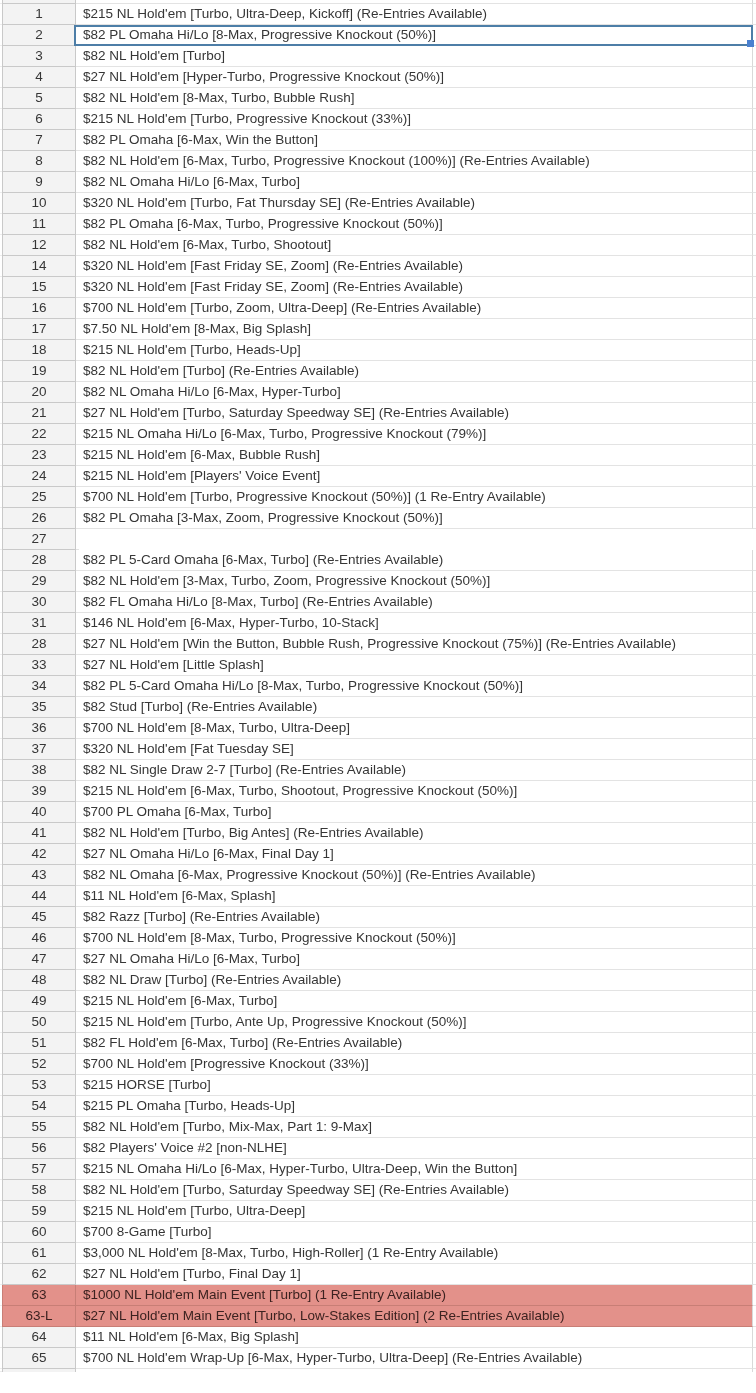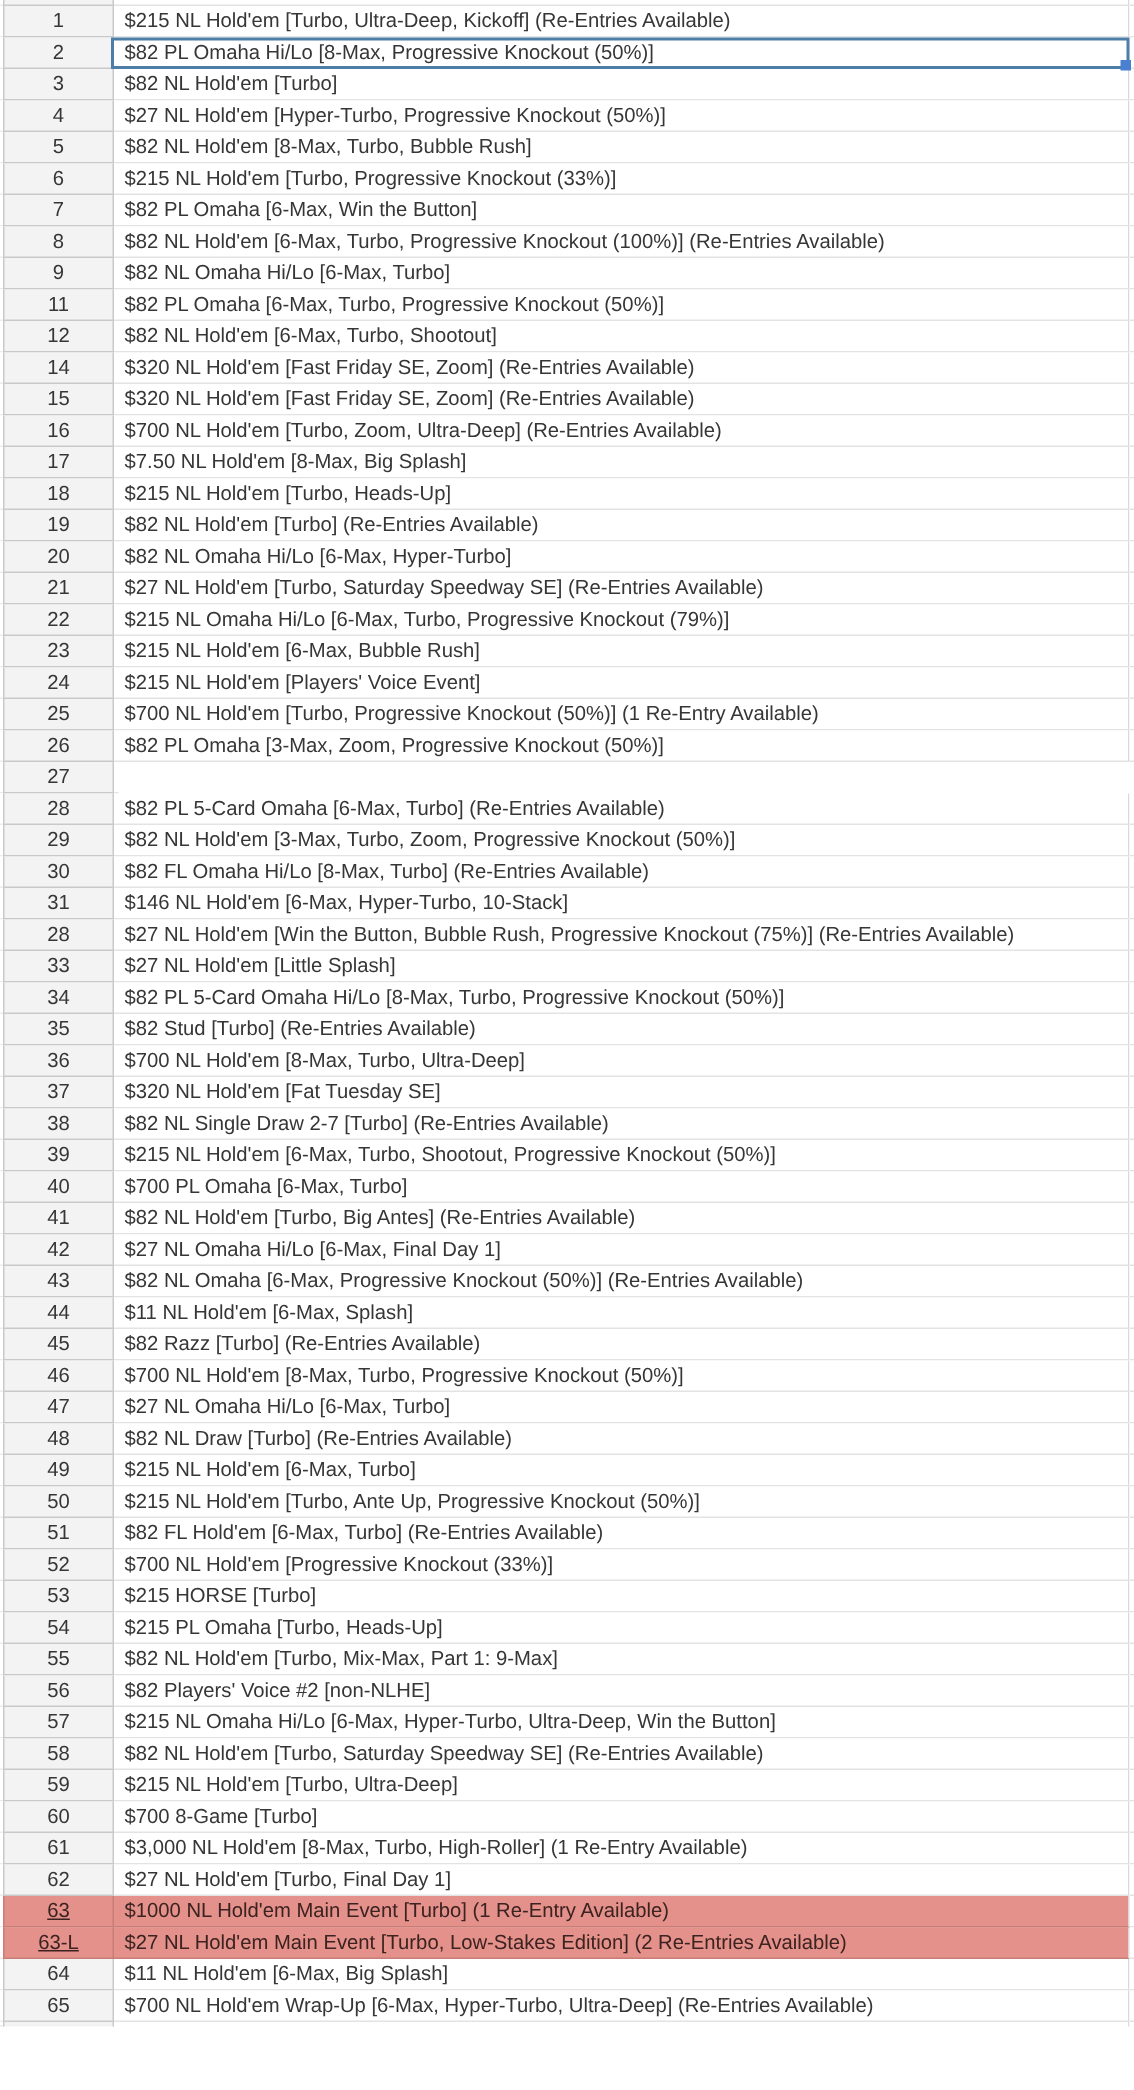--- a/index.html
+++ b/index.html
@@ -41,21 +41,20 @@
     width:3px;background:#ffffff;box-sizing:border-box;
     border-bottom:1px solid #e3e3e3;
   }
   
   .row.hl .num{
     background:var(--hl-bg);
     border-left-color:var(--hl-border);
     border-right-color:var(--hl-border);
     border-bottom-color:var(--hl-border);
     color:var(--hl-text);
-    text-decoration:underline;
   }
   .row.hl .cell{
     background:var(--hl-bg);
     border-bottom-color:var(--hl-border);
     color:var(--hl-text);
   }
   
   .partial-top{height:4px;}
   .partial-top .num,.partial-top .cell,.partial-top .right-sliver{line-height:0;}
   .partial-bottom{height:3px;}
@@ -138,20 +137,26 @@
         <div class="right-sliver"></div>
       </div>
       <div class="row">
         <div class="left-sliver"></div>
         <div class="num">9</div>
         <div class="cell">$82 NL Omaha Hi/Lo [6-Max, Turbo]</div>
         <div class="right-sliver"></div>
       </div>
       <div class="row">
         <div class="left-sliver"></div>
+        <div class="num">10</div>
+        <div class="cell">$320 NL Hold'em [Turbo, Fat Thursday SE] (Re-Entries Available)</div>
+        <div class="right-sliver"></div>
+      </div>
+      <div class="row">
+        <div class="left-sliver"></div>
         <div class="num">11</div>
         <div class="cell">$82 PL Omaha [6-Max, Turbo, Progressive Knockout (50%)]</div>
         <div class="right-sliver"></div>
       </div>
       <div class="row">
         <div class="left-sliver"></div>
         <div class="num">12</div>
         <div class="cell">$82 NL Hold'em [6-Max, Turbo, Shootout]</div>
         <div class="right-sliver"></div>
       </div>

